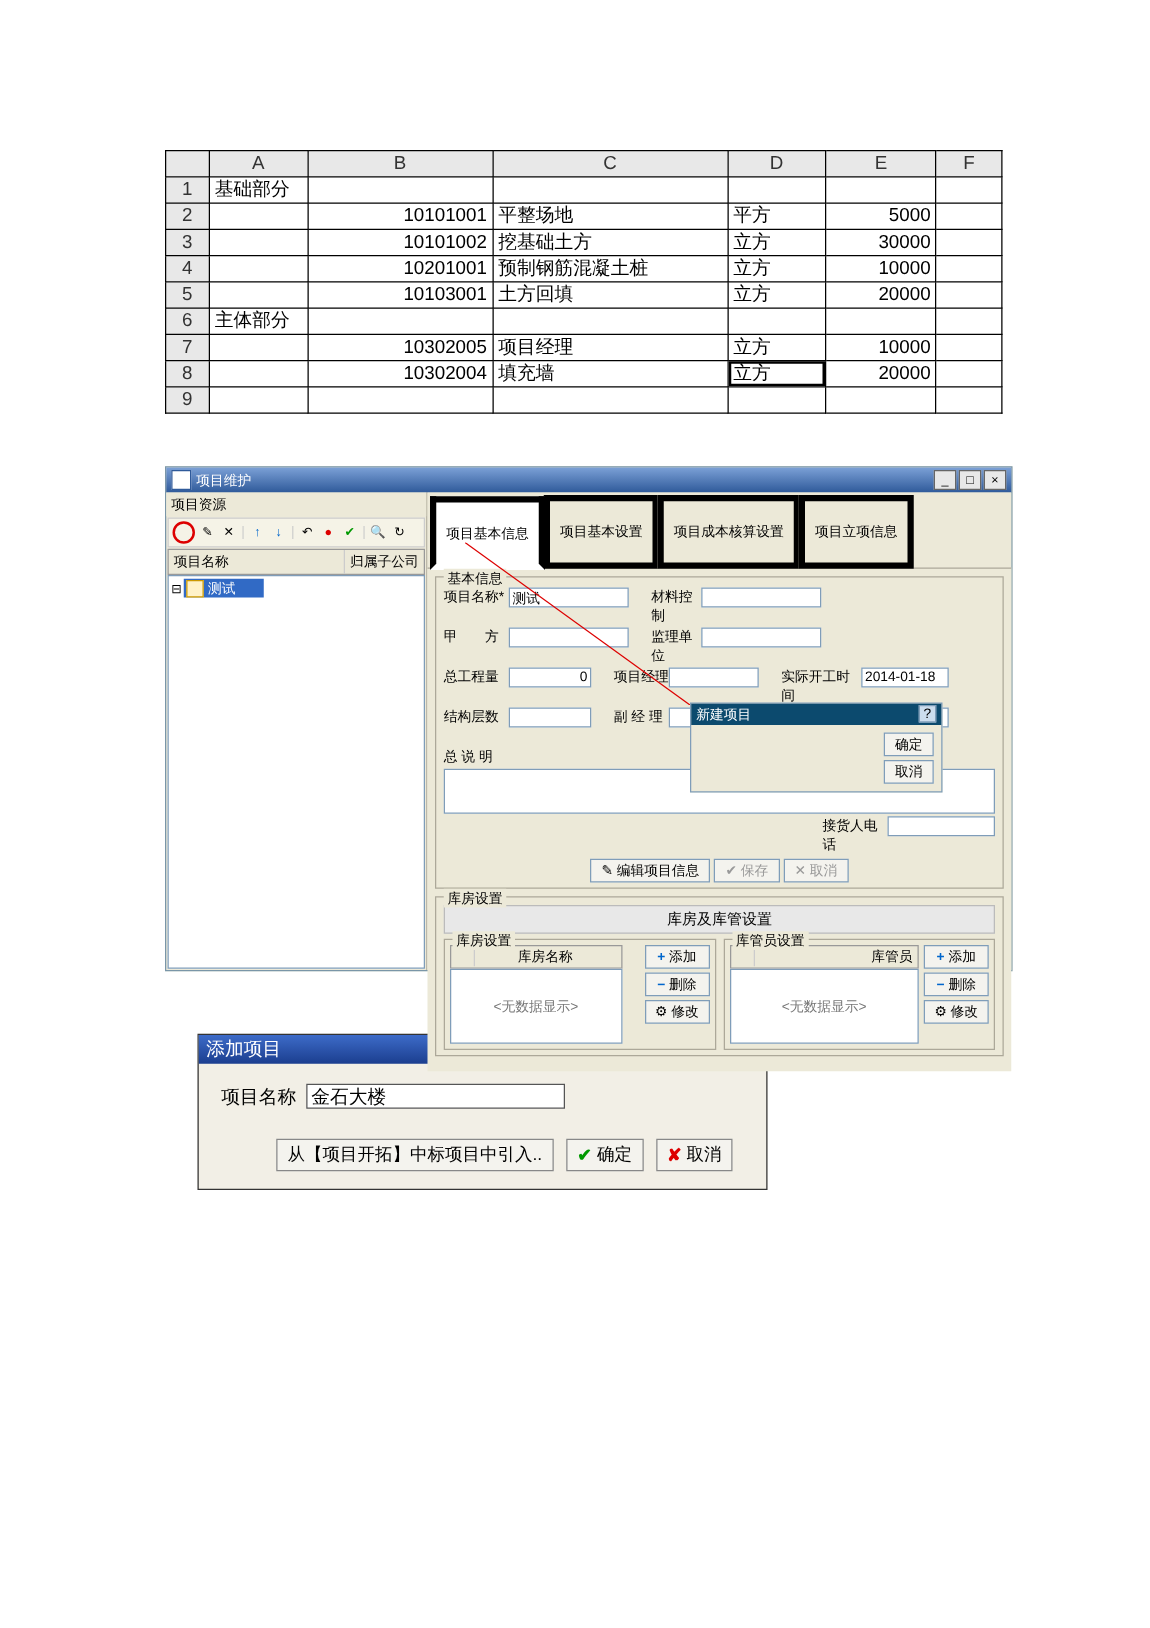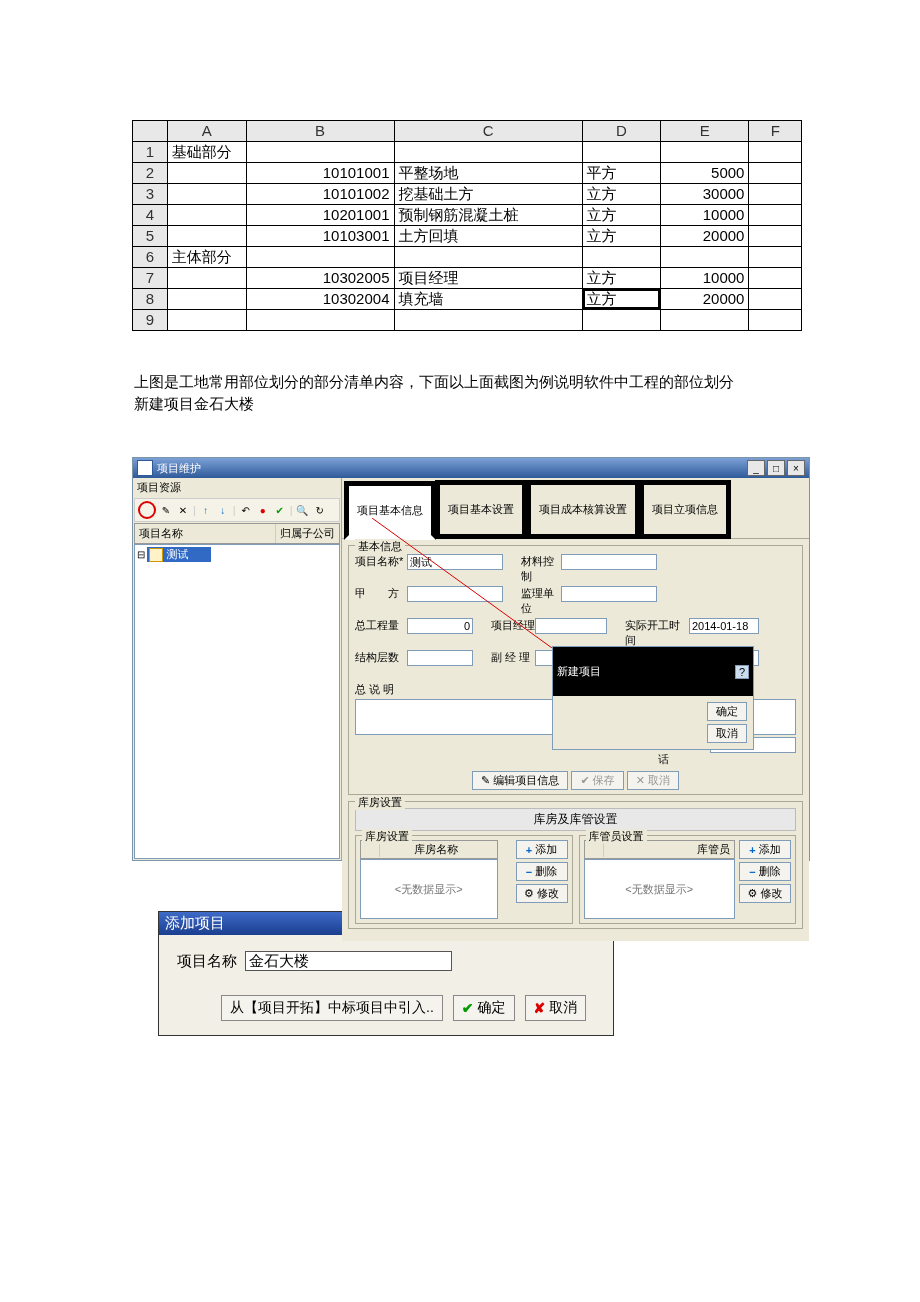--- a/index.html
+++ b/index.html
@@ -64,21 +64,21 @@
   .btnrow{text-align:center;margin-top:4px}
   .subhdr{background:#e8e8e8;border:1px solid #bbb;padding:2px;text-align:center;font-weight:normal;margin-bottom:4px;font-size:12px}
   .twocol{display:flex;gap:6px}
   .colbox{flex:1;border:1px solid #aca899;padding:4px;position:relative}
   .colbox .lg{position:absolute;top:-7px;left:6px;background:#ece9d8;padding:0 3px;font-size:11px}
   .listhdr{background:#ece9d8;border:1px solid #999;padding:1px 4px;font-size:11px;display:flex}
   .listbox{height:58px;border:1px solid #7f9db9;background:#fff;display:flex;align-items:center;justify-content:center;color:#777;font-size:11px}
   .sidebtns{display:flex;flex-direction:column;gap:3px;width:52px}
   .sidebtns .btn{justify-content:center;padding:1px 2px}
   .modal{position:absolute;border:1px solid #7f9db9;background:#ece9d8;padding:0;left:210px;top:168px;width:200px;z-index:5}
-  .modal .mh{background:#000000;color:#fff;font-size:11px;padding:17px 4px;display:flex;align-items:flex-end}
+  .modal .mh{background:#0c4a6e;color:#fff;font-size:11px;padding:1px 4px;display:flex;align-items:flex-start}
   .modal .mb{padding:6px;font-size:11px}
   .modal .opts{border:1px solid #aca899;padding:6px;position:relative;margin-bottom:6px}
   .modal .opts .lg{position:absolute;top:-7px;left:6px;background:#ece9d8;padding:0 3px}
   .circ2{border:2px solid #d00;border-radius:50%;padding:0 4px}
 
   .leader-line{position:absolute;top:40px;left:30px;width:180px;height:130px;pointer-events:none}
   .leader-line svg{width:100%;height:100%}
 
   
   .dlg{margin:50px 0 0 158px;width:454px;border:1px solid #333;background:#f2efe6;font-family:"SimSun",sans-serif}
@@ -190,24 +190,20 @@
             <td class="c-B"></td>
             <td class="c-C"></td>
             <td class="c-D"></td>
             <td class="c-E"></td>
             <td class="c-F"></td>
           </tr>
         </tbody>
     </table>
   </div>
 
-  <div class="para">
-    <span>上图是工地常用部位划分的部分清单内容，下面以上面截图为例说明软件中工程的部位划分</span><br>
-    <span>新建项目金石大楼</span>
-  </div>
 
   <div class="wm">WWW.ZIXIN.COM.CN</div>
 
   <div class="win1">
     <div class="tbar">
       <span class="ticon"></span>
       <span>项目维护</span>
       <span class="tfill"></span>
       <span class="tbtn">_</span>
       <span class="tbtn">□</span>

